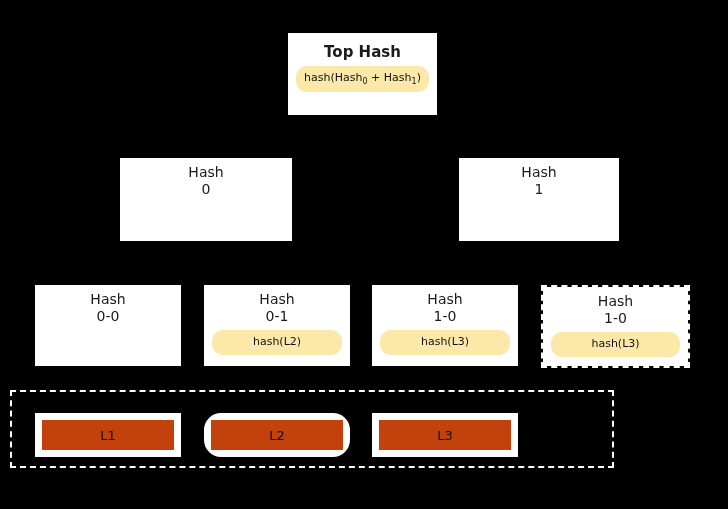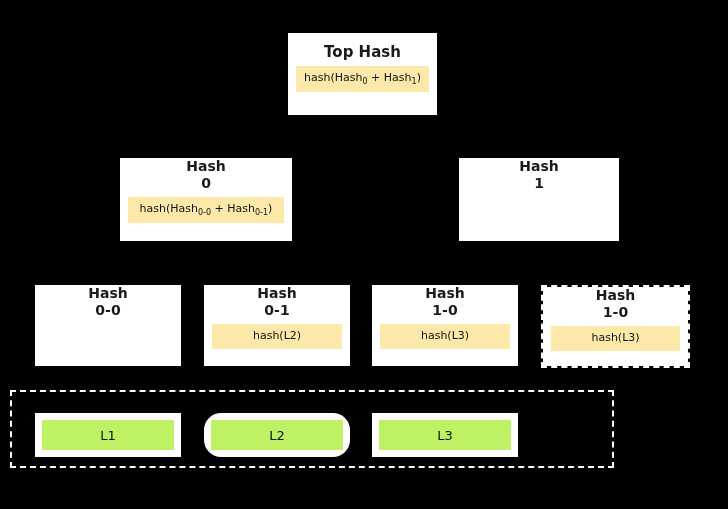--- a/index.html
+++ b/index.html
@@ -35,57 +35,59 @@
     background: #ffffff;
     border: 2px dashed #ffffff;
     background-clip: padding-box;
   }
   .node-title {
     color: #1a1a1a;
     font-size: 14px;
     line-height: 17px;
     text-align: center;
     white-space: pre-line;
-    font-weight: bold;
+    padding-top: 6px;
+    font-weight: normal;
   }
   .node-title.big {
     font-size: 15px;
     font-weight: bold;
     padding-top: 11px;
   }
   .hash-strip {
     background: #fce8a8;
     color: #111111;
     font-size: 11px;
     line-height: 14px;
     text-align: center;
     align-self: stretch;
     padding: 5px 0 6px 0;
     margin: 5px 8px 0 8px;
     white-space: nowrap;
     overflow: hidden;
+    border-radius: 11px;
   }
   .hash-strip sub {
     font-size: 8px;
     vertical-align: baseline;
     position: relative;
     top: 3px;
   }
 
   
   .leaf {
     position: absolute;
     background: #ffffff;
     box-sizing: border-box;
     display: flex;
     align-items: center;
     justify-content: center;
   }
   .leaf-inner {
-    background: #bef264;
+    background: #c2410c;
     color: #111111;
     font-size: 13px;
     text-align: center;
     align-self: stretch;
     margin: 7px;
     display: flex;
     align-items: center;
     justify-content: center;
   }
 
@@ -123,21 +125,20 @@
   <div class="connector" style="left:615px; top:368px; width:1px; height:25px;"></div>
 
   <div class="node" style="left:288px; top:33px; width:149px; height:82px;">
     <div class="node-title big">Top Hash</div>
     <div class="hash-strip"><span>hash(Hash</span><sub>0</sub><span> + Hash</span><sub>1</sub><span>)</span></div>
   </div>
 
   <div class="node" style="left:120px; top:158px; width:172px; height:83px;">
     <div class="node-title">Hash
 0</div>
-    <div class="hash-strip"><span>hash(Hash</span><sub>0-0</sub><span> + Hash</span><sub>0-1</sub><span>)</span></div>
   </div>
 
   <div class="node" style="left:459px; top:158px; width:160px; height:83px;">
     <div class="node-title">Hash
 1</div>
   </div>
 
   <div class="node" style="left:35px; top:285px; width:146px; height:81px;">
     <div class="node-title">Hash
 0-0</div>

